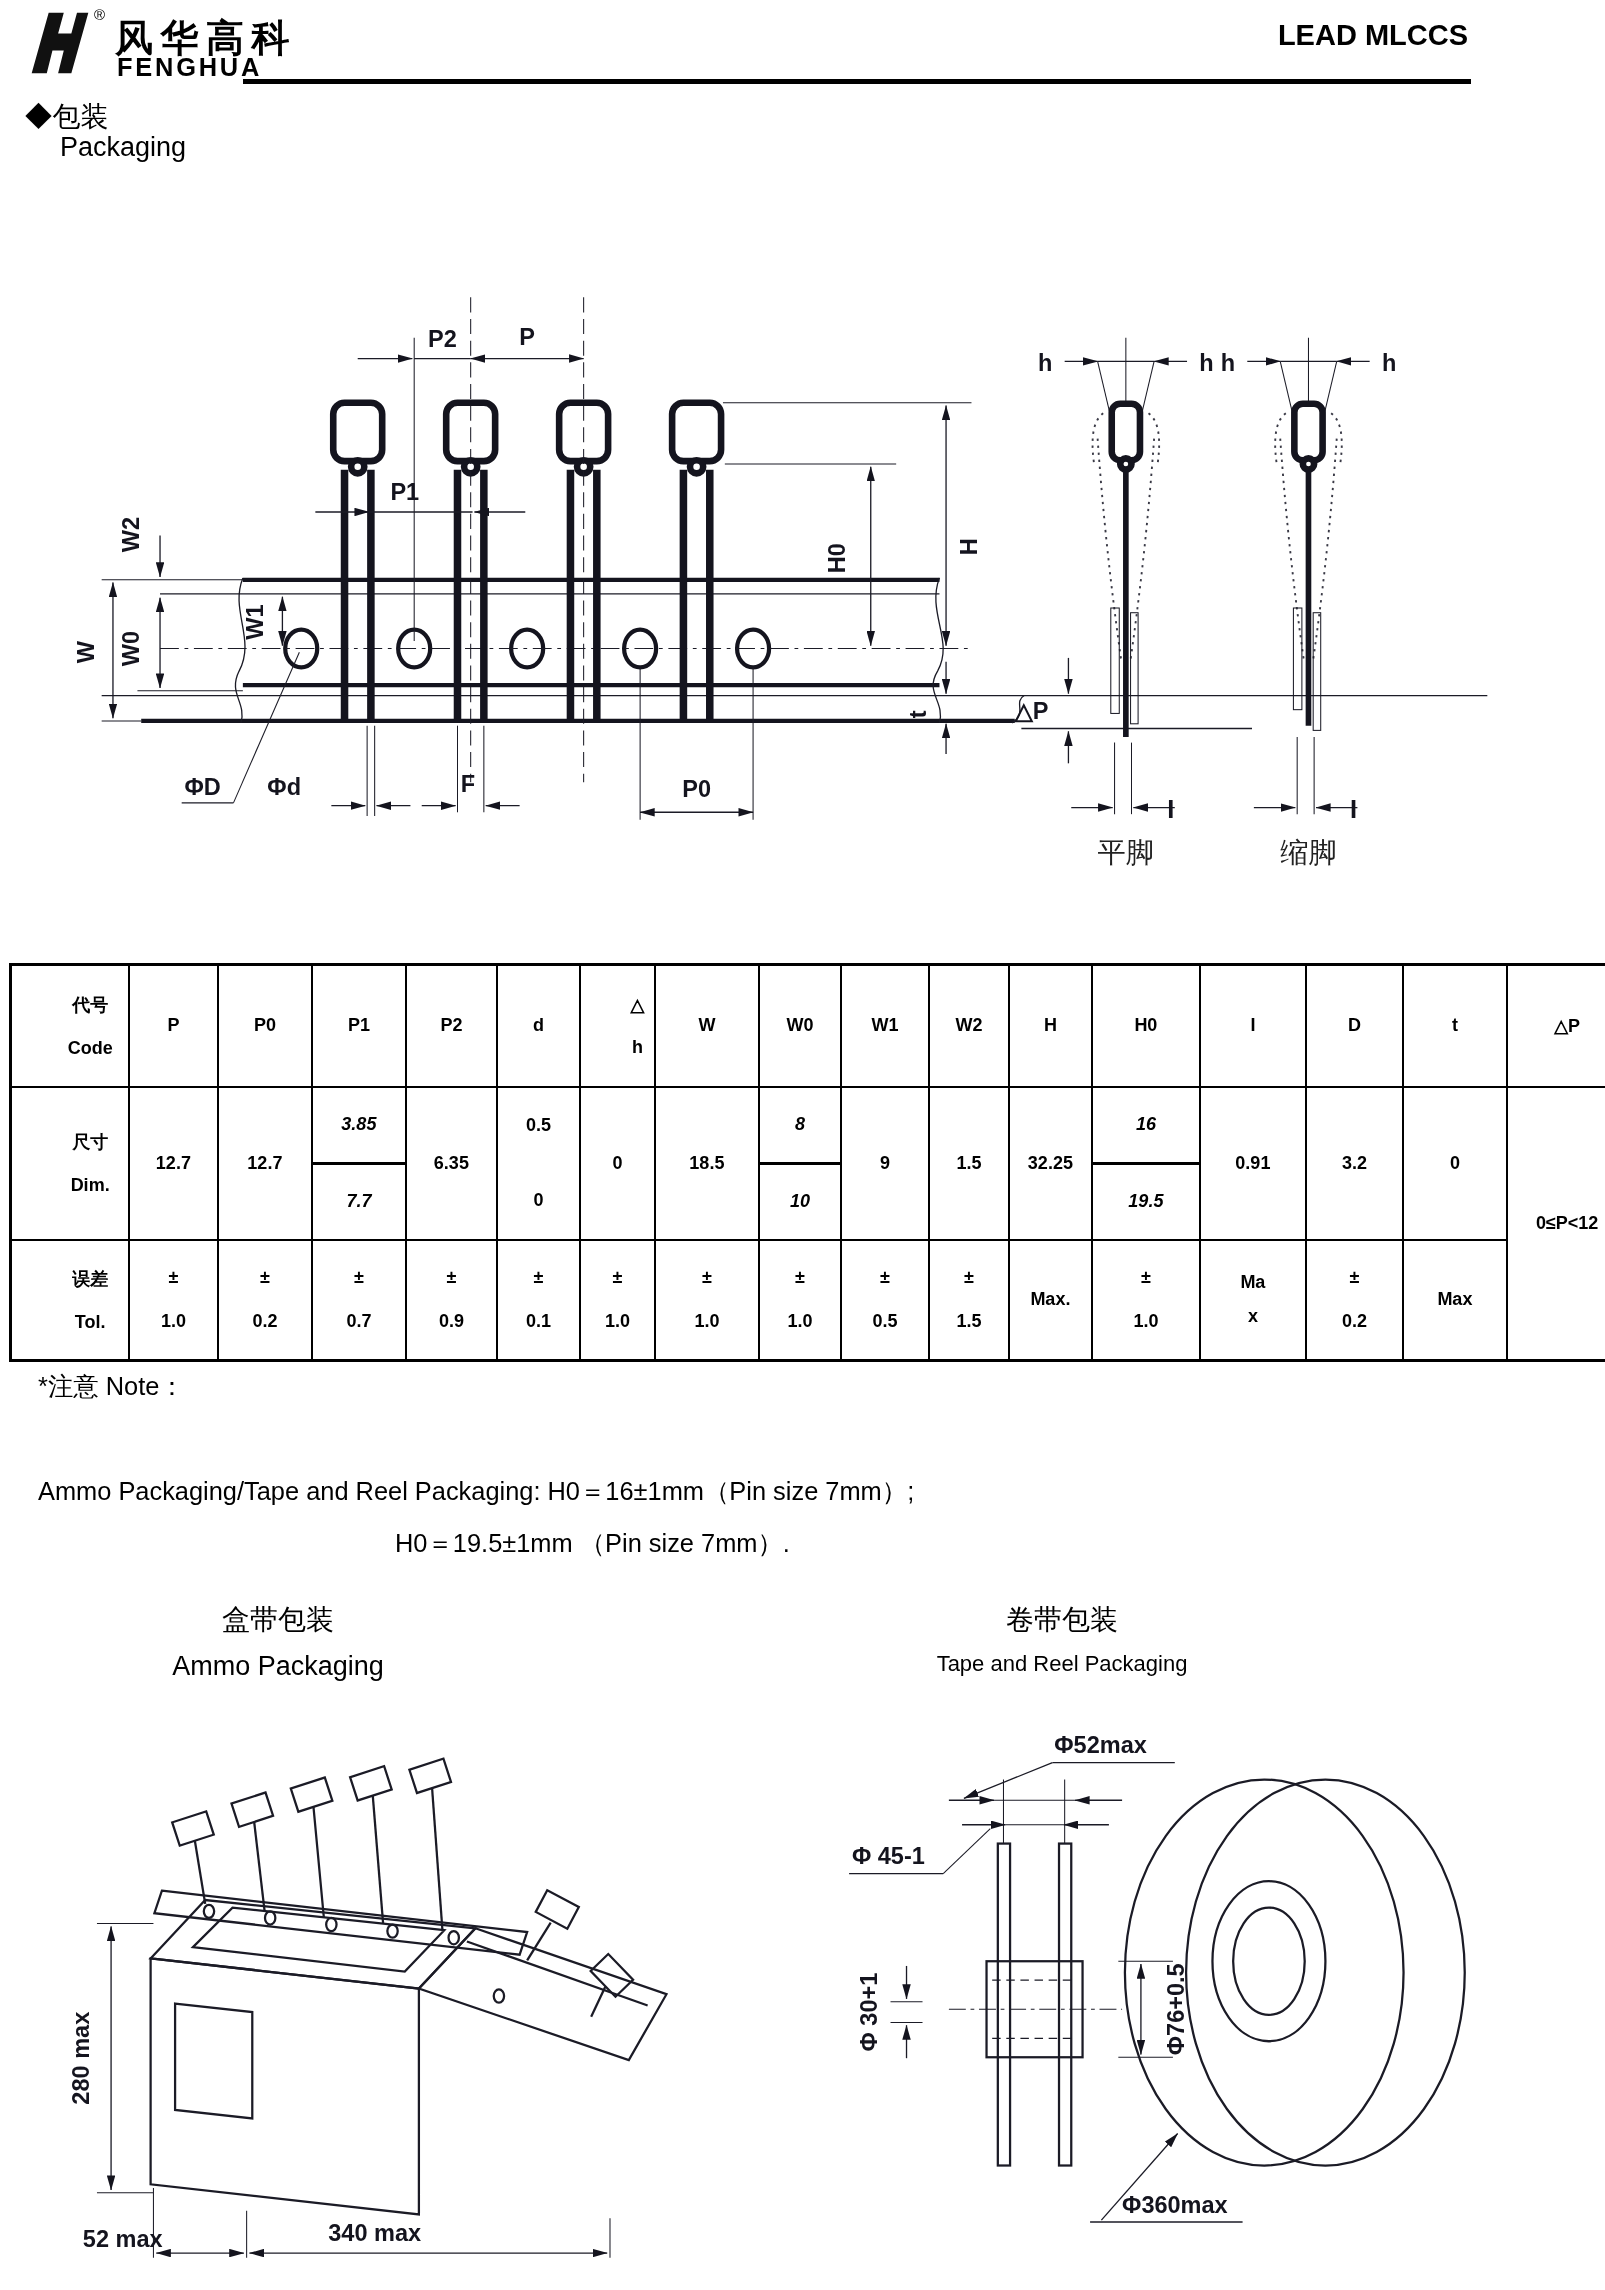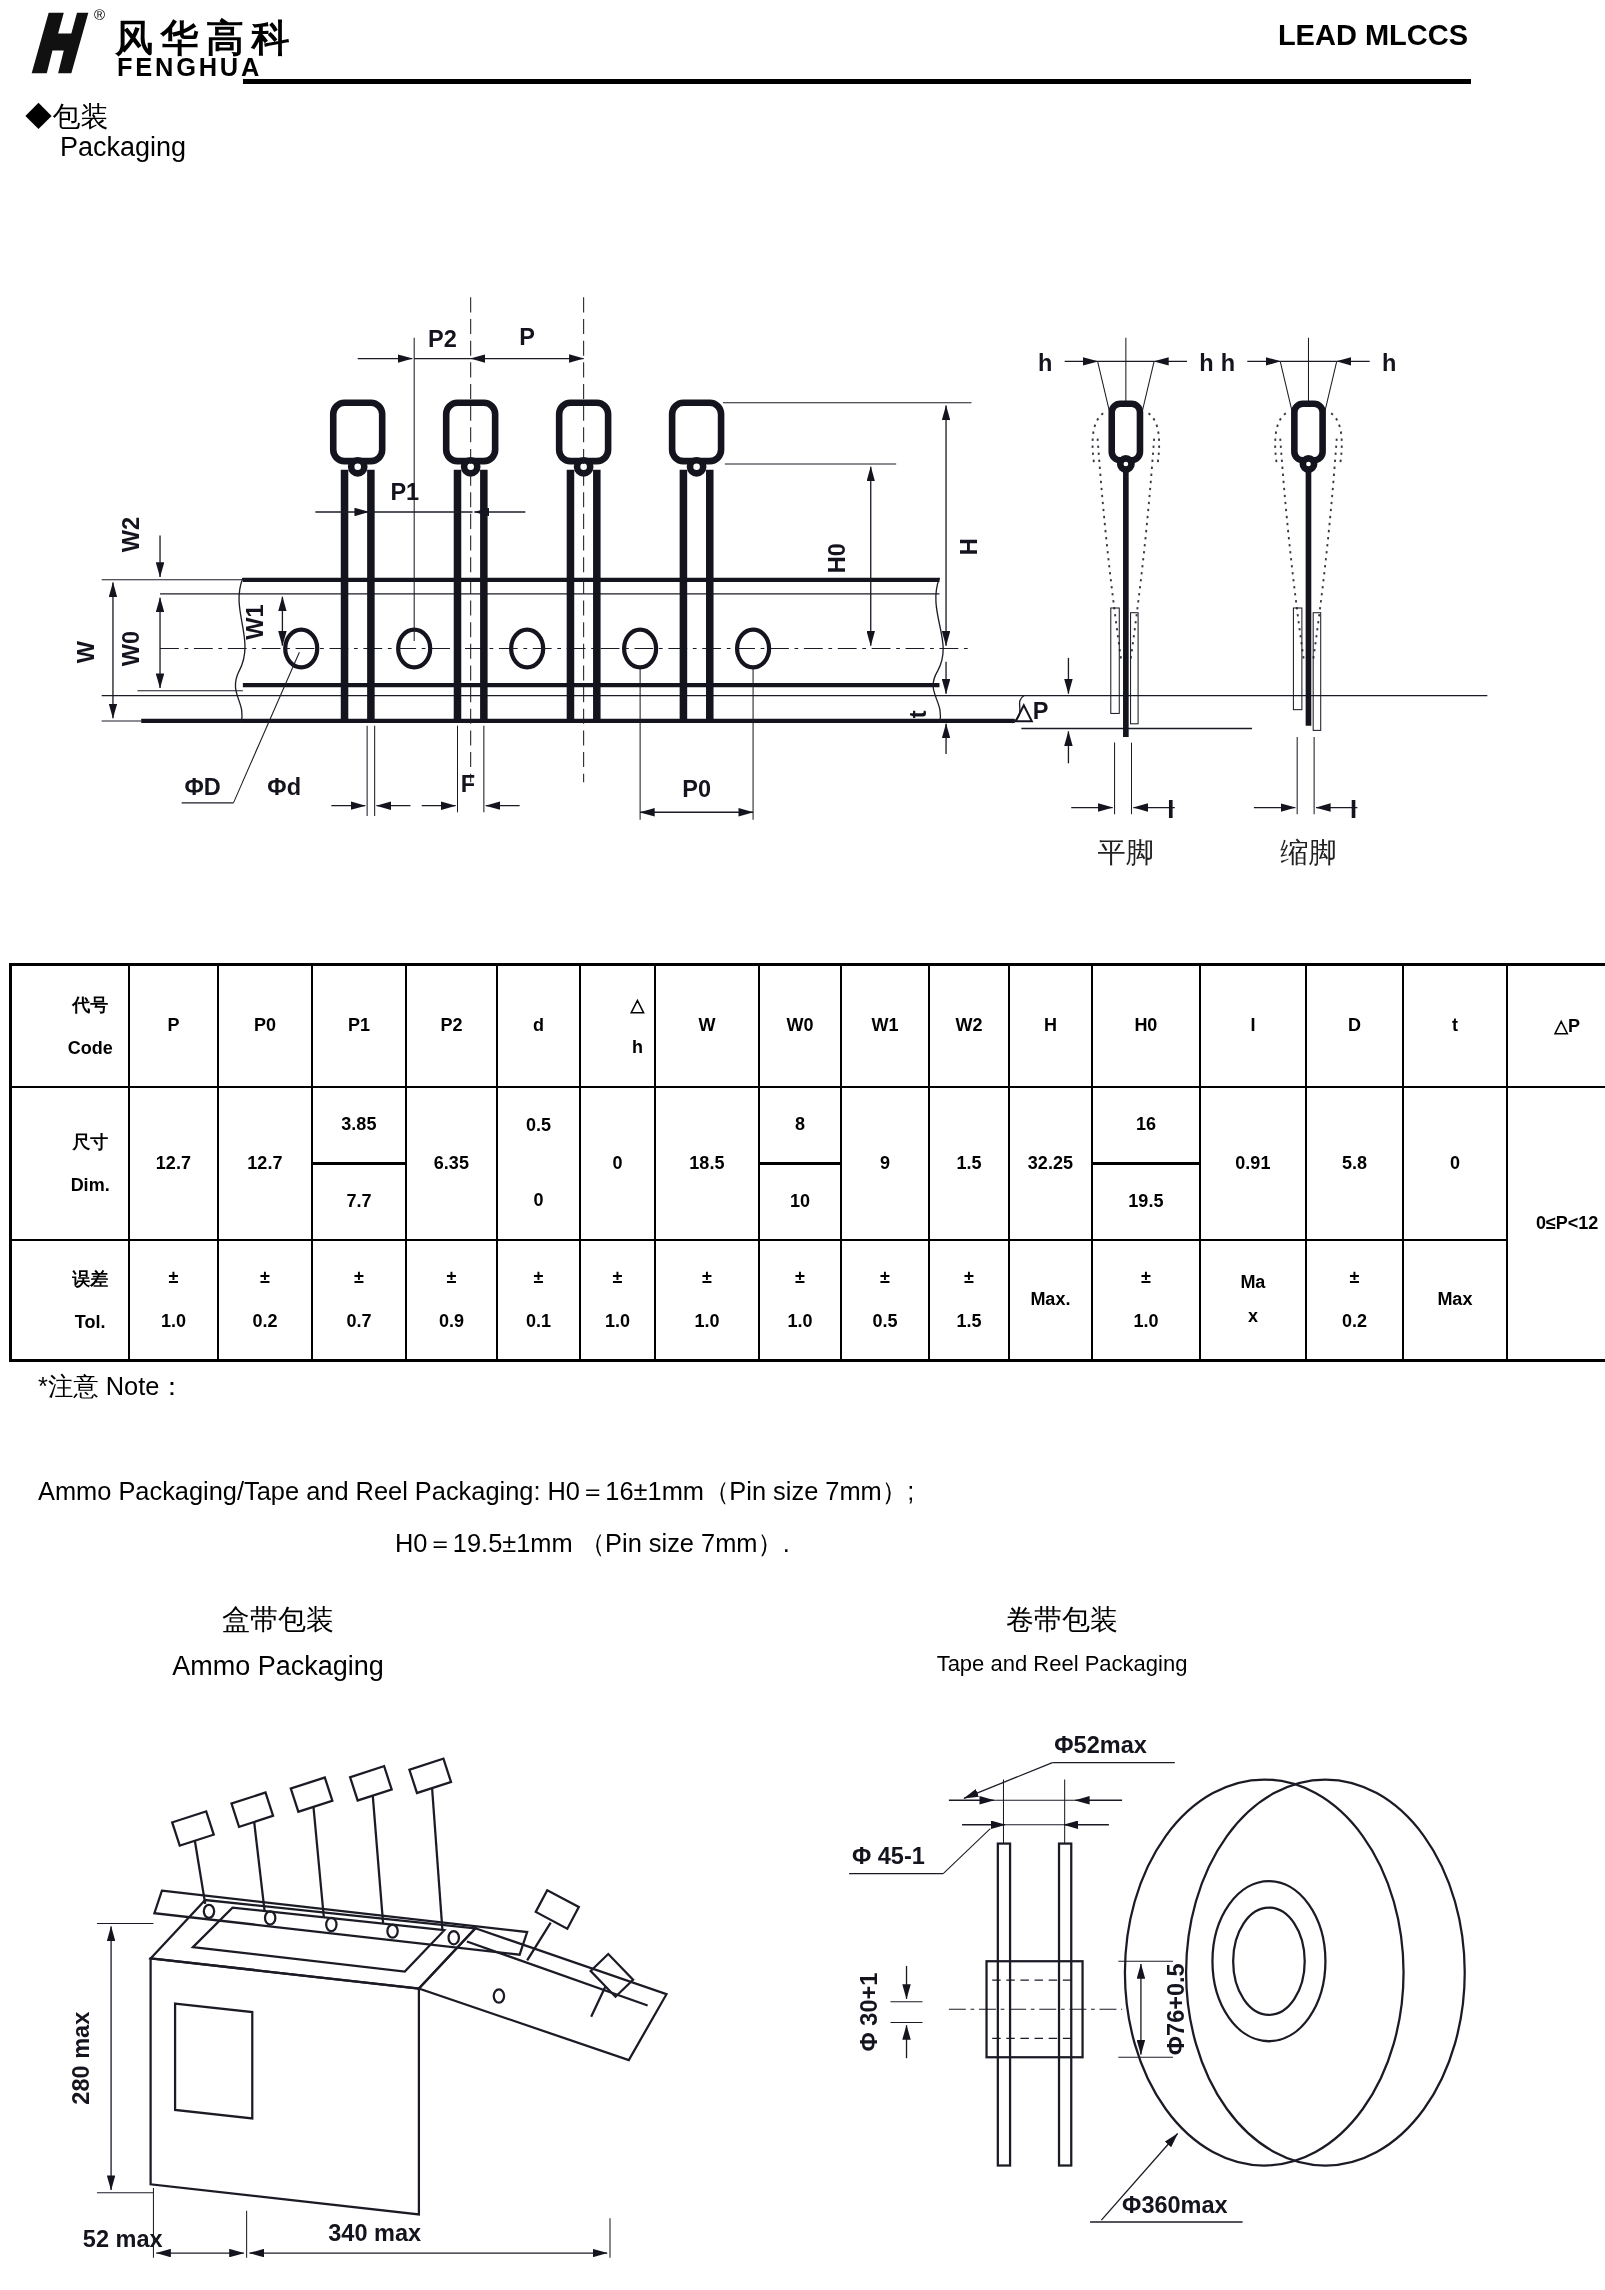--- a/index.html
+++ b/index.html
@@ -21,21 +21,21 @@
   
   .btitle{position:absolute;transform:translateX(-50%);font-size:28px;white-space:nowrap;}
   
   #dim-table{position:absolute;left:9.4px;top:963px;width:1589px;border-collapse:collapse;
              table-layout:fixed;border:3.8px solid #000;}
   #dim-table td{border:2.8px solid #000;text-align:center;vertical-align:middle;padding:0;
                 font-size:18px;font-weight:bold;}
   #dim-table tr.r1{height:122px;} #dim-table tr.r2{height:151px;} #dim-table tr.r3{height:121px;}
   .v2{display:flex;flex-direction:column;align-items:center;justify-content:center;gap:21px;height:100%;padding-left:40px;}
   .split{display:flex;flex-direction:column;height:151px;}
-  .split>div{flex:1;display:flex;align-items:center;justify-content:center;}
+  .split>div{flex:1;display:flex;align-items:center;justify-content:center;font-style:italic;}
   .split>div:first-child{border-bottom:3.8px solid #000;}
   .stack{display:flex;flex-direction:column;height:151px;}
   .stack>div{flex:1;display:flex;align-items:center;justify-content:center;}
   .pm{display:flex;flex-direction:column;align-items:center;justify-content:center;gap:22.6px;height:100%;}
   
   svg text{font-family:"Liberation Sans", sans-serif;}
   .dlb{font-size:25px;font-weight:bold;fill:#14141e;}
   .cjk{font-size:30px;fill:#222;}
   .ln{stroke:#1b1b26;stroke-width:1.4;fill:none;}
   .thn{stroke:#1b1b26;stroke-width:1.1;fill:none;}
@@ -314,21 +314,21 @@
       <td>9</td>
       <td>1.5</td>
       <td>32.25</td>
       <td>
             <div class="split">
               <div>16</div>
               <div>19.5</div>
             </div>
           </td>
       <td>0.91</td>
-      <td>5.8</td>
+      <td>3.2</td>
       <td>0</td>
       <td rowspan="2">0≤P&lt;12</td>
     </tr>
     <tr class="r3">
       <td>
             <div class="v2">
               <span>误差</span>
               <span>Tol.</span>
             </div>
           </td>

